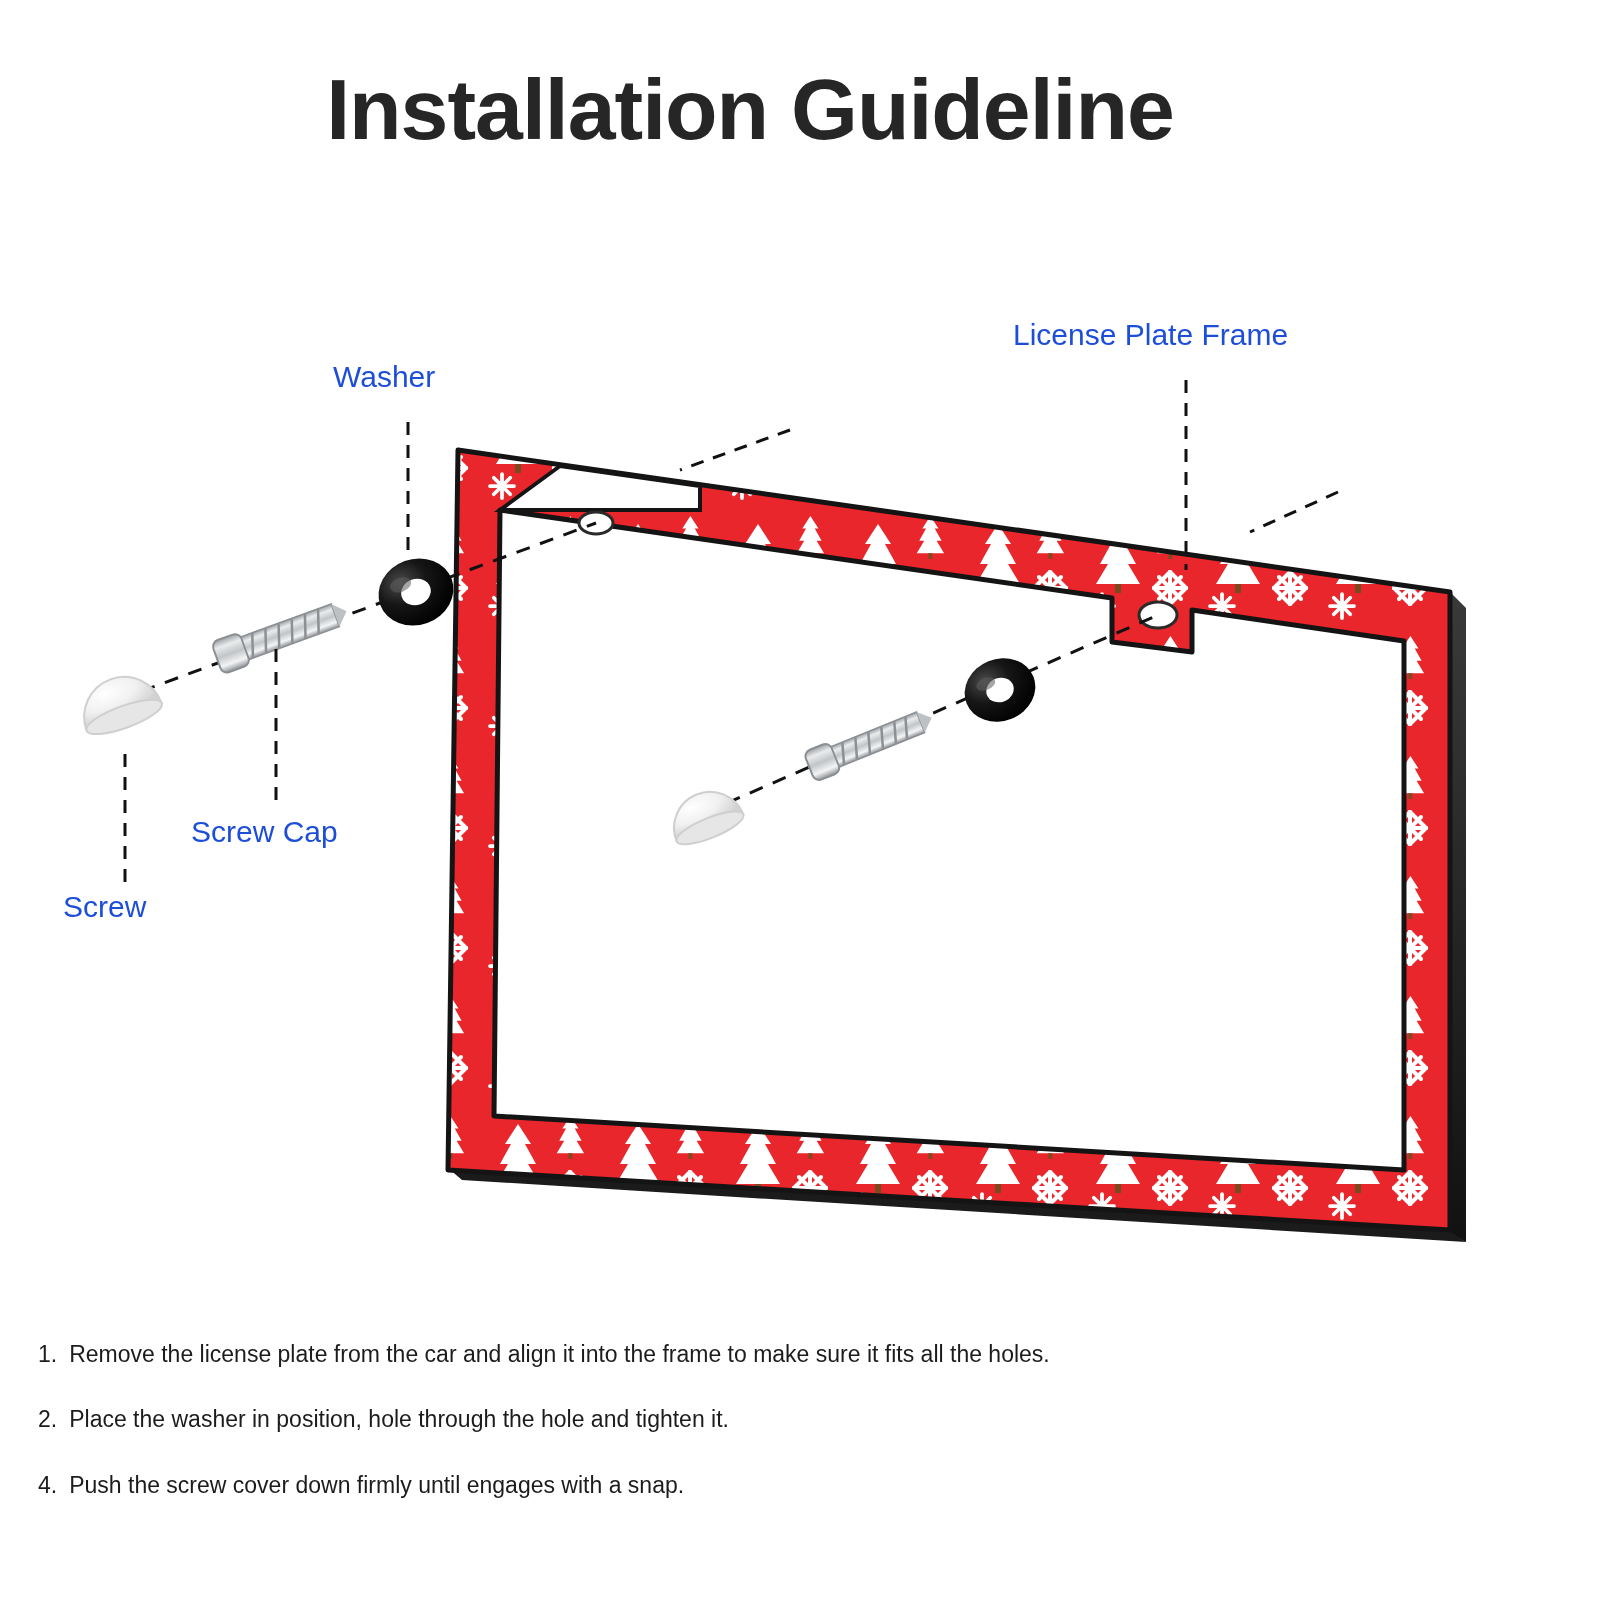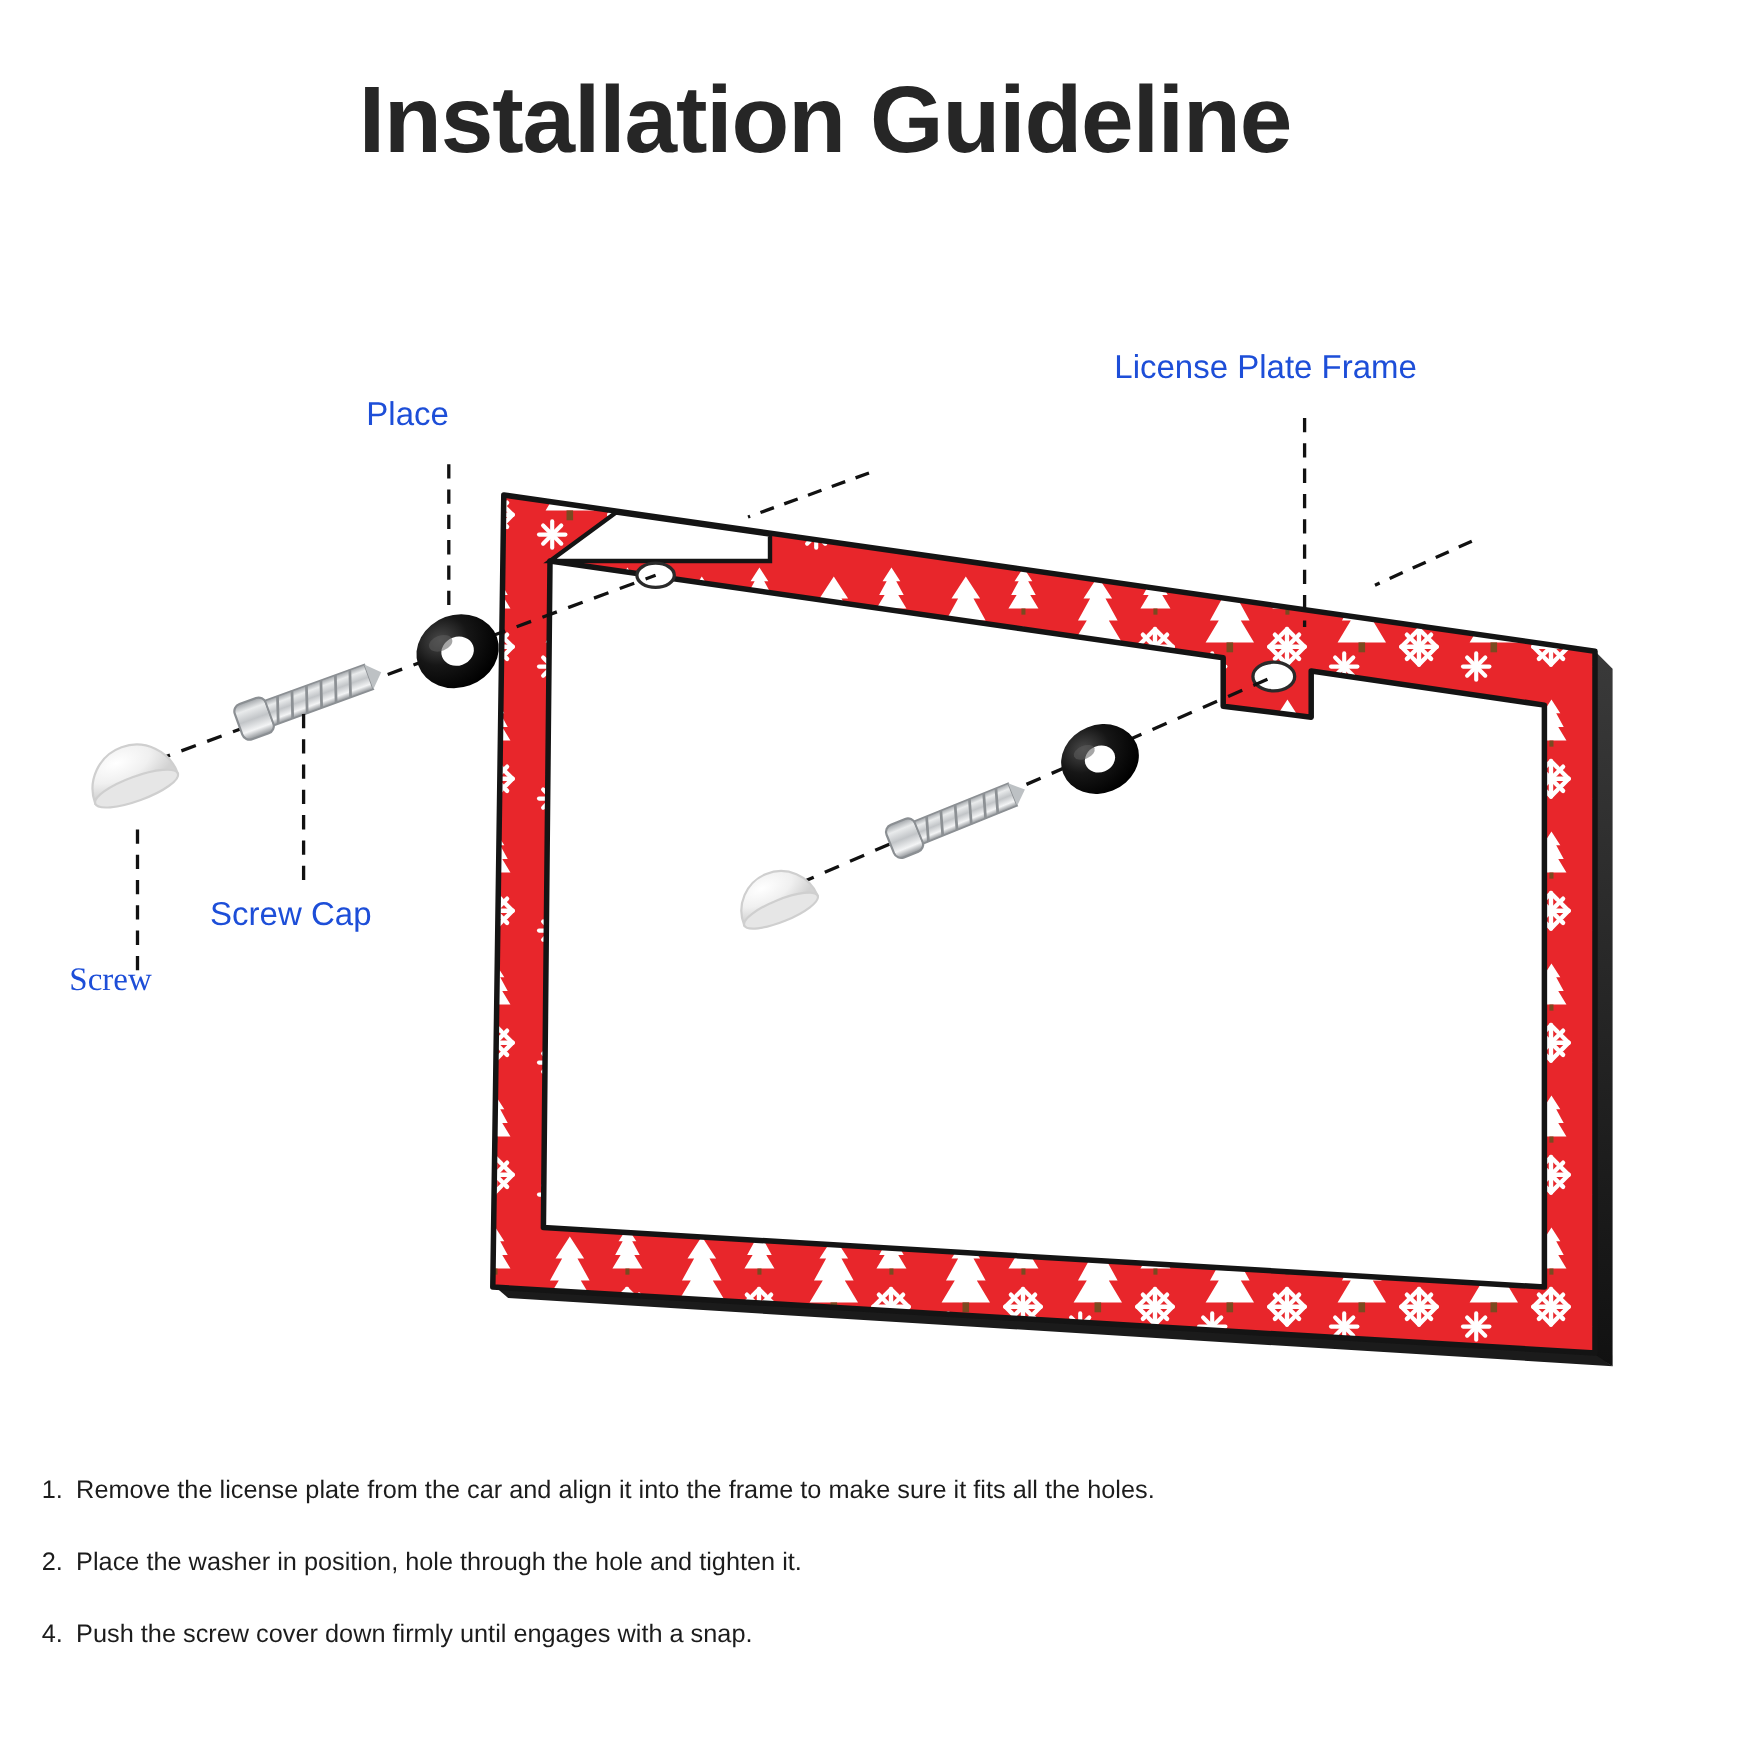--- a/index.html
+++ b/index.html
@@ -35,21 +35,21 @@
   }
   .callout {
     position: absolute;
     font-size: 30px;
     color: #1d4ed8;
     white-space: nowrap;
   }
   #label-washer { left: 333px; top: 90px; }
   #label-frame  { left: 1013px; top: 48px; }
   #label-screwcap { left: 191px; top: 545px; }
-  #label-screw  { left: 63px; top: 604px; font-family: Liberation Serif, serif; }
+  #label-screw  { left: 63px; top: 620px; }
 
   #steps {
     position: absolute;
     left: 38px;
     top: 1340px;
     width: 1540px;
   }
   .step {
     font-size: 23px;
     line-height: 1.28;
@@ -226,21 +226,21 @@
       <path d="M 790 160 L 680 200"></path>
 
       <path d="M 1338 222 L 1250 262"></path>
 
       <path d="M 276 530 L 276 378"></path>
 
       <path d="M 125 612 L 125 480"></path>
     </g>
   </svg>
 
-  <div class="callout" id="label-washer">Place</div>
+  <div class="callout" id="label-washer">Washer</div>
   <div class="callout" id="label-frame">License Plate Frame</div>
   <div class="callout" id="label-screwcap">Screw Cap</div>
   <div class="callout" id="label-screw">Screw</div>
 </div>
 
 <div id="steps">
   <div class="step">
     <span class="num">1.</span><span>Remove the license plate from the car and align it into the frame to make sure it fits all the holes.</span>
   </div>
   <div class="step">

